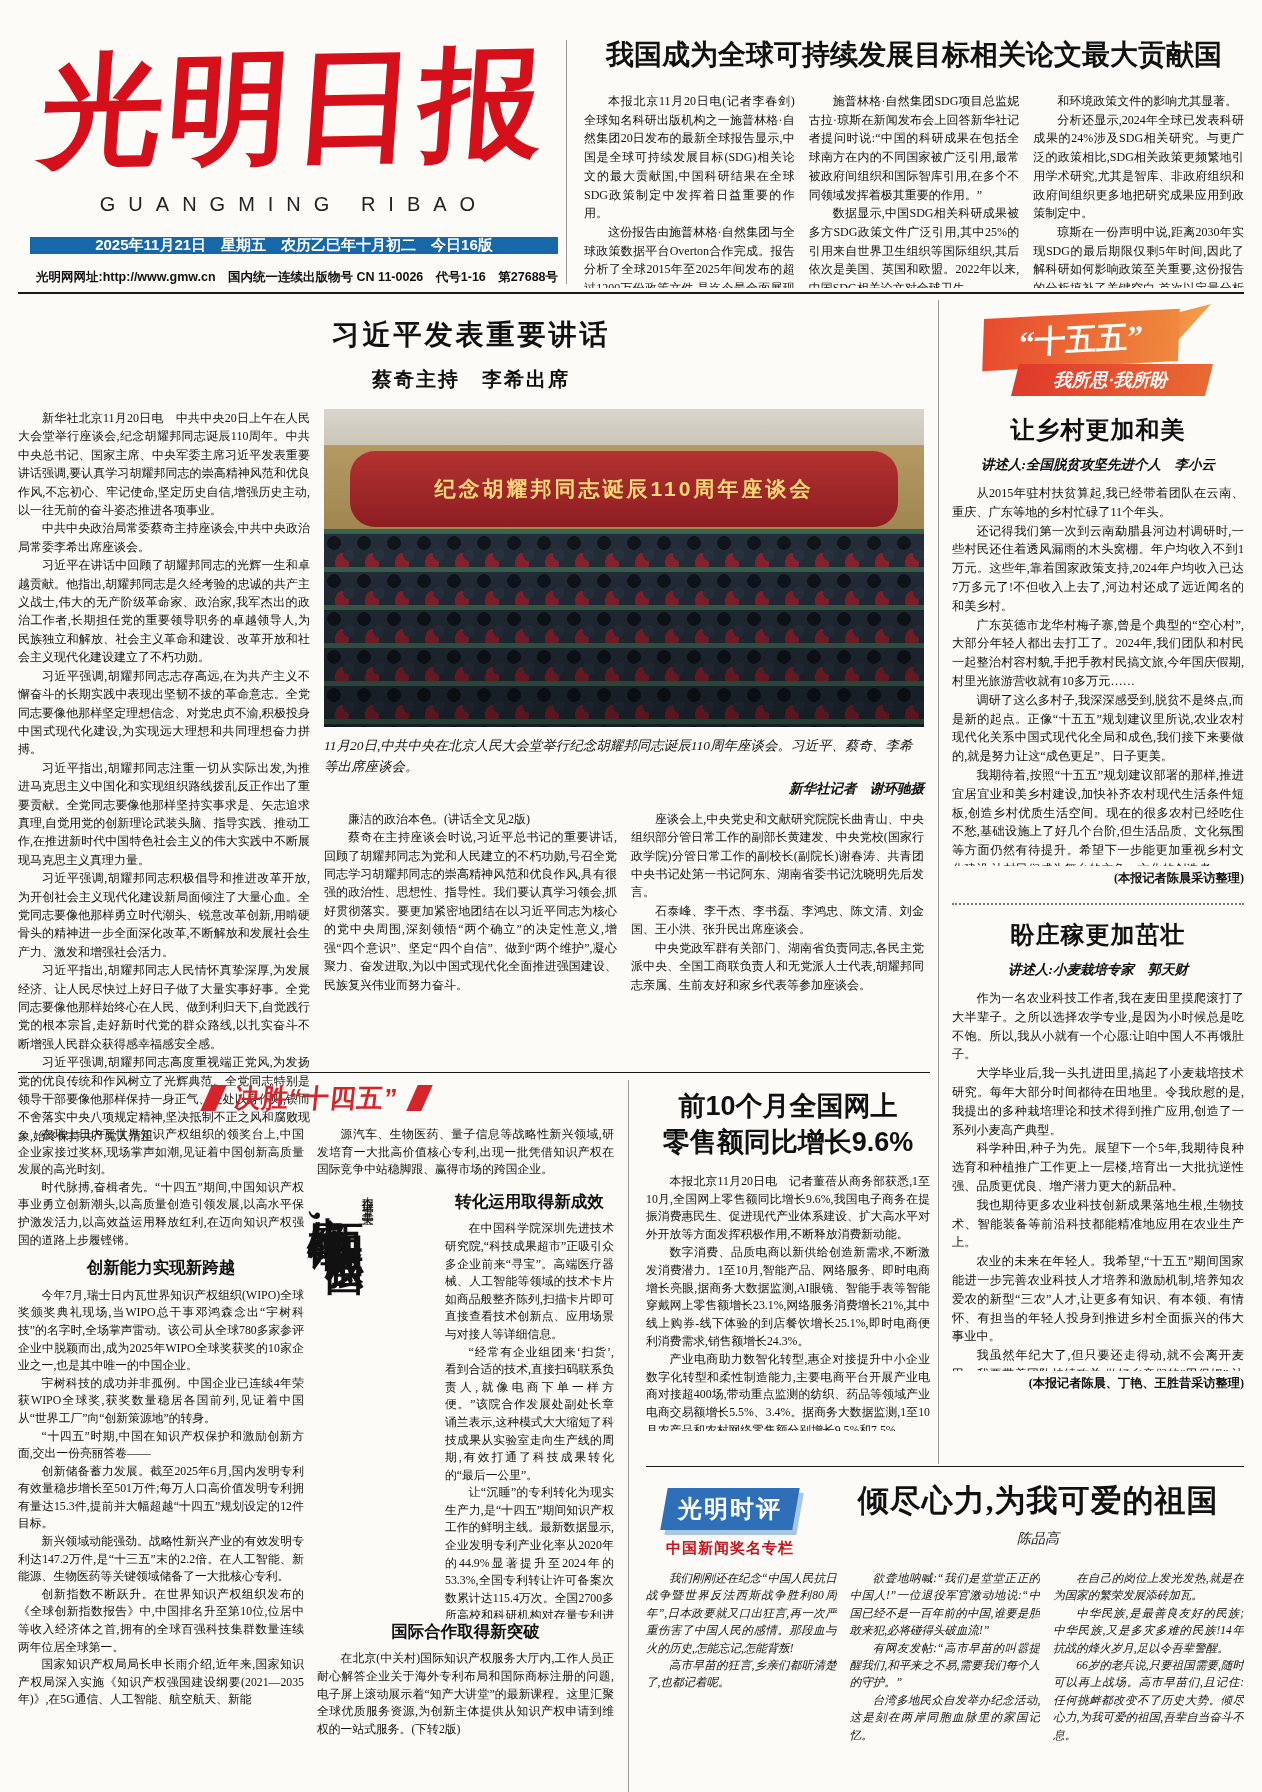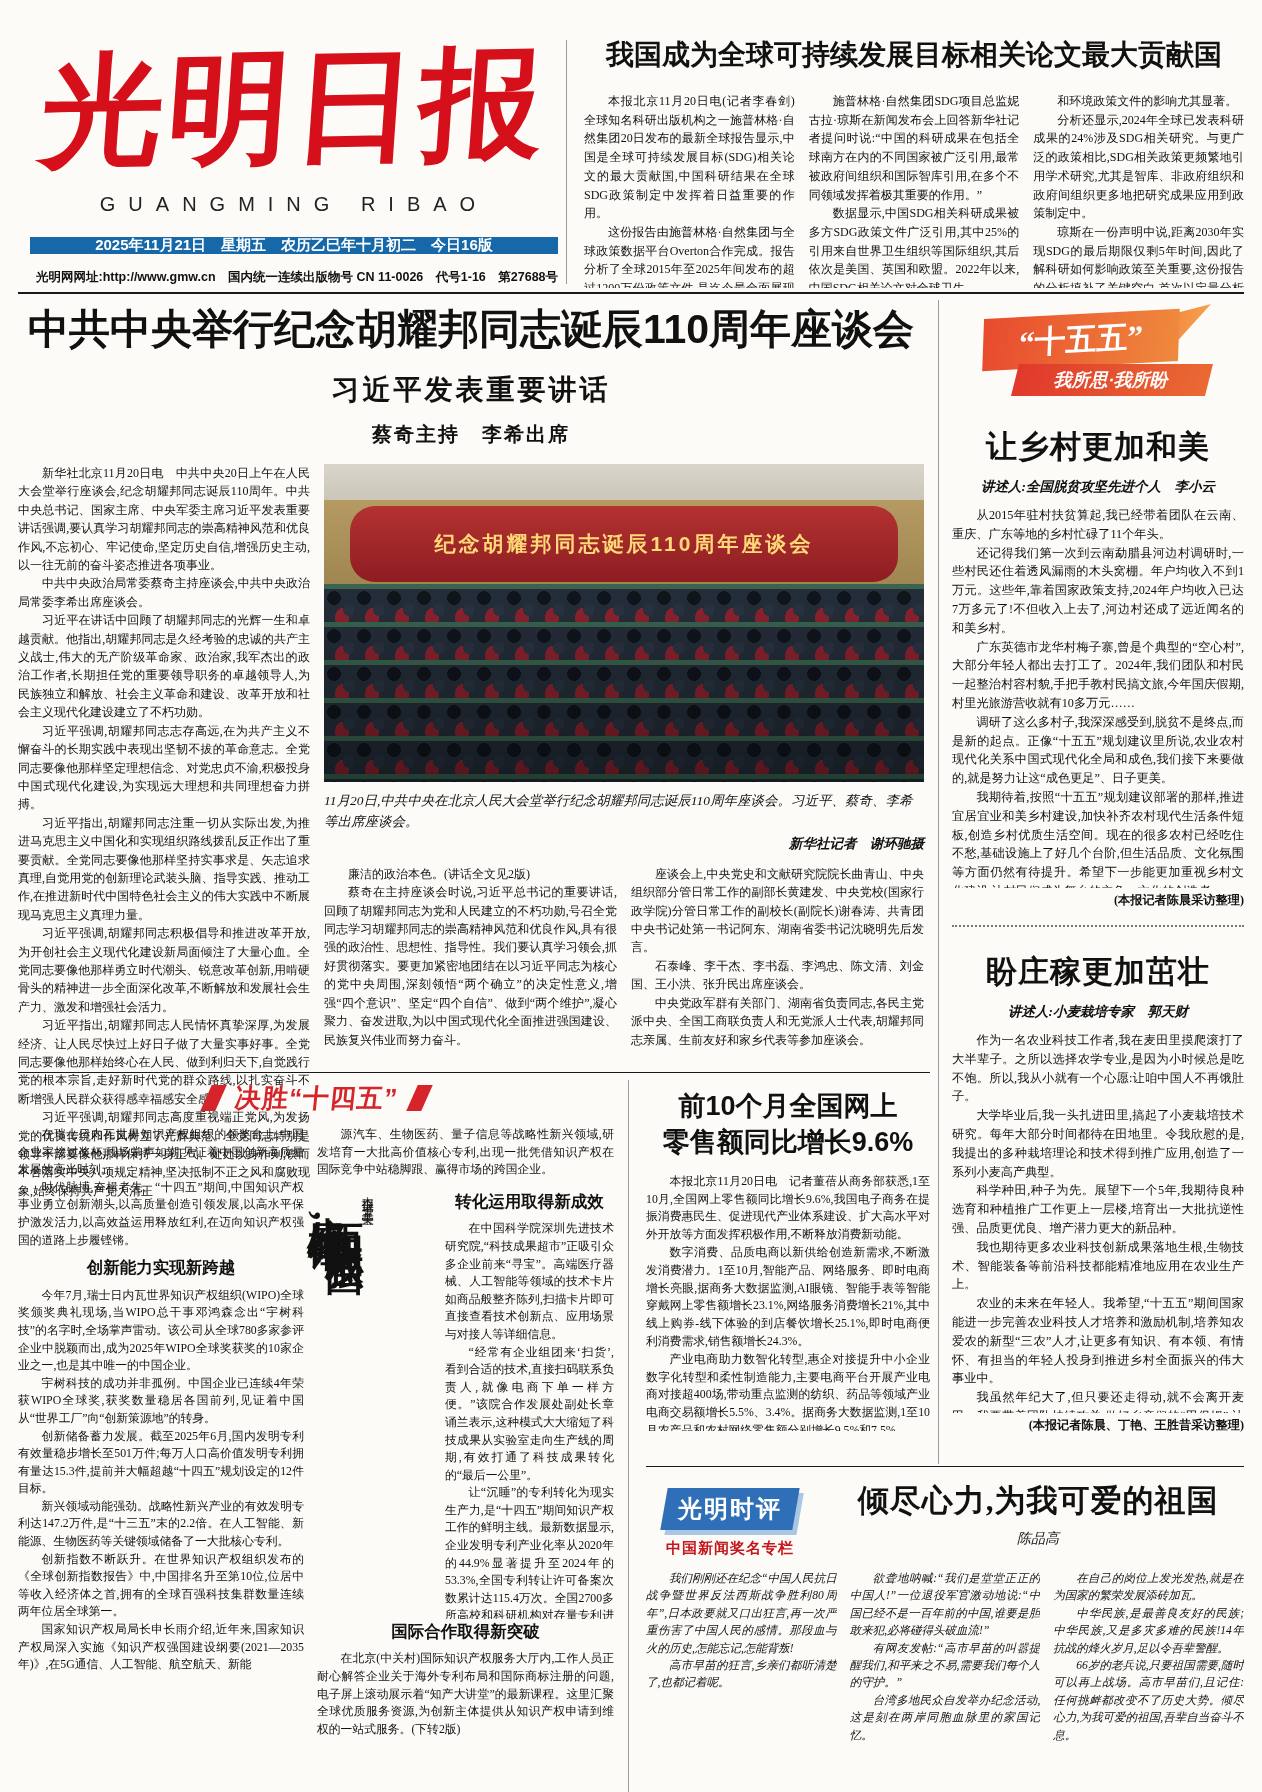--- a/index.html
+++ b/index.html
@@ -74,21 +74,21 @@
                 clip-path:polygon(0 62%, 100% 0, 62% 100%); }
   .badge-main { position:absolute; left:4px; top:10px; width:196px; height:52px;
                 background:linear-gradient(95deg,#e84a2e,#ef8a3d);
                 transform:rotate(-3deg) skewX(-5deg);
                 display:flex; align-items:center; justify-content:center;
                 color:#fff; font-weight:bold; font-size:31px; font-family:"Liberation Serif",serif; }
   .badge-sub { position:absolute; left:36px; top:60px; width:194px; height:32px;
                background:linear-gradient(95deg,#e0392b,#ea6a33); transform:skewX(-14deg);
                display:flex; align-items:center; justify-content:center;
                color:#fff; font-weight:bold; font-size:18px; font-family:"Liberation Sans",sans-serif; }
-  .sb-h { font-size:31px; font-weight:900; text-align:center; margin-top:24px; letter-spacing:1px;font-family:Liberation Mono, monospace; }
+  .sb-h { font-size:24px; font-weight:900; text-align:center; margin-top:12px; letter-spacing:1px;font-family:Liberation Mono, monospace; }
   .sb-speaker { font-size:13.5px; font-style:italic; font-weight:bold; text-align:center; margin-top:10px; }
   .sb-body { margin-top:10px; font-size:12.2px; line-height:18.8px; max-height:382px; overflow:hidden; }
   .sb-byline { text-align:right; font-weight:bold; font-size:12.2px; margin-top:4px; }
   .sb-dotted { border-top:2px dotted #777; margin:16px 0 14px 0; }
 
   
   .main-bottom-rule { left:18px; top:1072px; width:912px; height:1px; }
   .bl-vrule { left:628px; top:1080px; height:712px; }
 
   
@@ -161,21 +161,20 @@
           <p>和环境政策文件的影响尤其显著。</p>
           <p>分析还显示,2024年全球已发表科研成果的24%涉及SDG相关研究。与更广泛的政策相比,SDG相关政策更频繁地引用学术研究,尤其是智库、非政府组织和政府间组织更多地把研究成果应用到政策制定中。</p>
           <p>琼斯在一份声明中说,距离2030年实现SDG的最后期限仅剩5年时间,因此了解科研如何影响政策至关重要,这份报告的分析填补了关键空白,首次以定量分析展示了科研对各项SDG政策的影响及现存差距。</p>
         </div>
     </div>
   </section>
 
   <div class="hrule header-rule"></div>
 
   <section class="lead">
-    <h1 class="lead-h1">中共中央举行纪念胡耀邦同志诞辰110周年座谈会</h1>
     <h2 class="lead-h2">习近平发表重要讲话</h2>
     <div class="lead-h3">蔡奇主持　李希出席</div>
     <div class="lead-body">
       <div class="lead-col1 para-block">
           <p>新华社北京11月20日电　中共中央20日上午在人民大会堂举行座谈会,纪念胡耀邦同志诞辰110周年。中共中央总书记、国家主席、中央军委主席习近平发表重要讲话强调,要认真学习胡耀邦同志的崇高精神风范和优良作风,不忘初心、牢记使命,坚定历史自信,增强历史主动,以一往无前的奋斗姿态推进各项事业。</p>
           <p>中共中央政治局常委蔡奇主持座谈会,中共中央政治局常委李希出席座谈会。</p>
           <p>习近平在讲话中回顾了胡耀邦同志的光辉一生和卓越贡献。他指出,胡耀邦同志是久经考验的忠诚的共产主义战士,伟大的无产阶级革命家、政治家,我军杰出的政治工作者,长期担任党的重要领导职务的卓越领导人,为民族独立和解放、社会主义革命和建设、改革开放和社会主义现代化建设建立了不朽功勋。</p>
           <p>习近平强调,胡耀邦同志志存高远,在为共产主义不懈奋斗的长期实践中表现出坚韧不拔的革命意志。全党同志要像他那样坚定理想信念、对党忠贞不渝,积极投身中国式现代化建设,为实现远大理想和共同理想奋力拼搏。</p>
           <p>习近平指出,胡耀邦同志注重一切从实际出发,为推进马克思主义中国化和实现组织路线拨乱反正作出了重要贡献。全党同志要像他那样坚持实事求是、矢志追求真理,自觉用党的创新理论武装头脑、指导实践、推动工作,在推进新时代中国特色社会主义的伟大实践中不断展现马克思主义真理力量。</p>
           <p>习近平强调,胡耀邦同志积极倡导和推进改革开放,为开创社会主义现代化建设新局面倾注了大量心血。全党同志要像他那样勇立时代潮头、锐意改革创新,用啃硬骨头的精神进一步全面深化改革,不断解放和发展社会生产力、激发和增强社会活力。</p>
@@ -252,20 +251,21 @@
     <div class="bl-body">
       <div class="bl-col1">
         <div class="para-block">
             <p>在瑞士日内瓦世界知识产权组织的领奖台上,中国企业家接过奖杯,现场掌声如潮,见证着中国创新高质量发展的高光时刻。</p>
             <p>时代脉搏,奋楫者先。“十四五”期间,中国知识产权事业勇立创新潮头,以高质量创造引领发展,以高水平保护激发活力,以高效益运用释放红利,在迈向知识产权强国的道路上步履铿锵。</p>
           </div>
         <div class="bl-subhead">创新能力实现新跨越</div>
         <div class="para-block">
             <p>今年7月,瑞士日内瓦世界知识产权组织(WIPO)全球奖颁奖典礼现场,当WIPO总干事邓鸿森念出“宇树科技”的名字时,全场掌声雷动。该公司从全球780多家参评企业中脱颖而出,成为2025年WIPO全球奖获奖的10家企业之一,也是其中唯一的中国企业。</p>
             <p>宇树科技的成功并非孤例。中国企业已连续4年荣获WIPO全球奖,获奖数量稳居各国前列,见证着中国从“世界工厂”向“创新策源地”的转身。</p>
+            <p>“十四五”时期,中国在知识产权保护和激励创新方面,交出一份亮丽答卷——</p>
             <p>创新储备蓄力发展。截至2025年6月,国内发明专利有效量稳步增长至501万件;每万人口高价值发明专利拥有量达15.3件,提前并大幅超越“十四五”规划设定的12件目标。</p>
             <p>新兴领域动能强劲。战略性新兴产业的有效发明专利达147.2万件,是“十三五”末的2.2倍。在人工智能、新能源、生物医药等关键领域储备了一大批核心专利。</p>
             <p>创新指数不断跃升。在世界知识产权组织发布的《全球创新指数报告》中,中国排名升至第10位,位居中等收入经济体之首,拥有的全球百强科技集群数量连续两年位居全球第一。</p>
             <p>国家知识产权局局长申长雨介绍,近年来,国家知识产权局深入实施《知识产权强国建设纲要(2021—2035年)》,在5G通信、人工智能、航空航天、新能</p>
           </div>
       </div>
       <div class="bl-col2">
         <div class="para-block">
             <p>源汽车、生物医药、量子信息等战略性新兴领域,研发培育一大批高价值核心专利,出现一批凭借知识产权在国际竞争中站稳脚跟、赢得市场的跨国企业。</p>
           </div>

